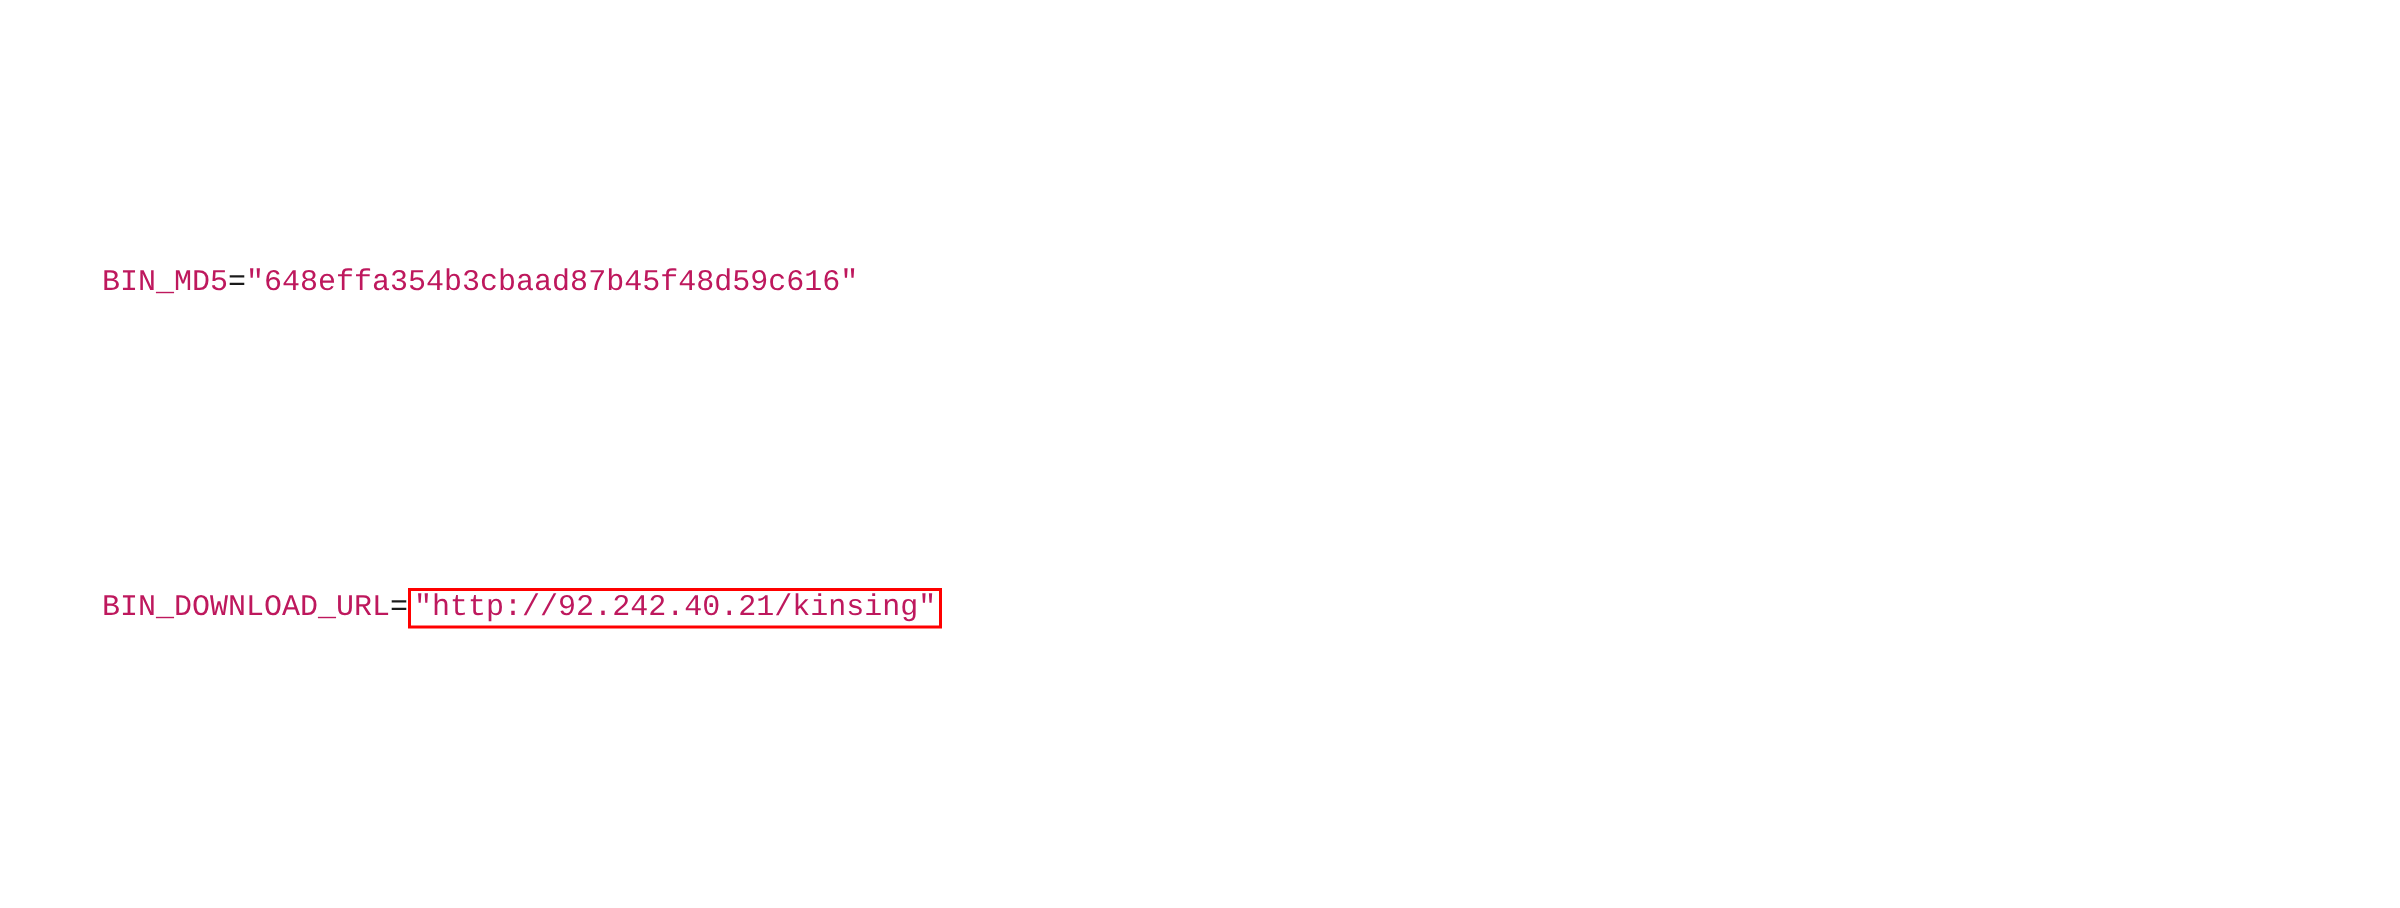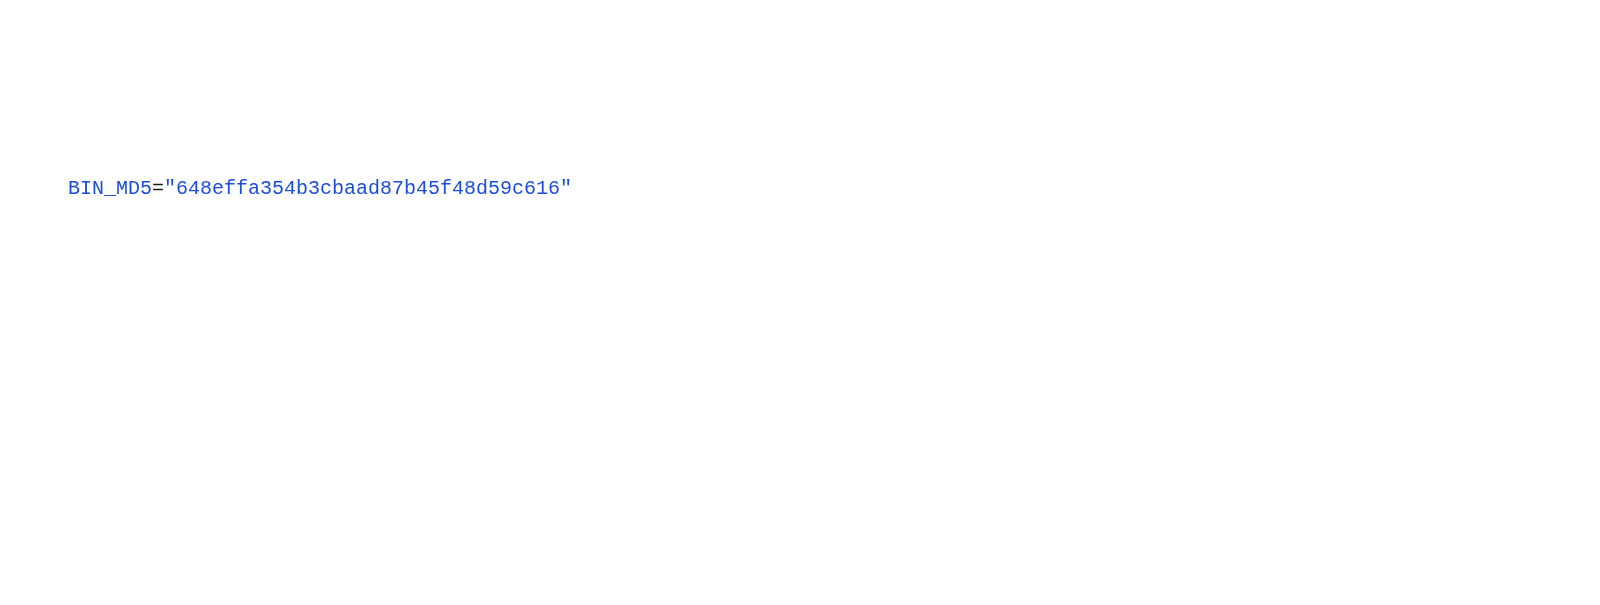--- a/index.html
+++ b/index.html
@@ -15,21 +15,21 @@
       line-height: 1.55;
       padding: 18px 20px;
       width: 1600px;
       min-height: 605px;
     }
 
     .code-block {
       white-space: pre;
     }
 
-    .green { color: #1d4ed8; }
+    .green { color: #be185d; }
     .black { color: #1a1a1a; }
 
     .highlighted-url {
       border: 2px solid red;
       padding: 0 2px;
       display: inline;
     }
 
     .line {
       display: block;
@@ -39,20 +39,23 @@
 <body>
 
 <div class="code-block">
 
   
   <span class="line">
     <span class="green">BIN_MD5</span><span class="black">=</span><span class="green">"648effa354b3cbaad87b45f48d59c616"</span>
   </span>
 
   
+  <span class="line">
+    <span class="green">BIN_DOWNLOAD_URL</span><span class="black">=</span><span class="green highlighted-url">"http://92.242.40.21/kinsing"</span>
+  </span>
 
   
   <span class="line">
     
   </span>
 
   
   
 
   

